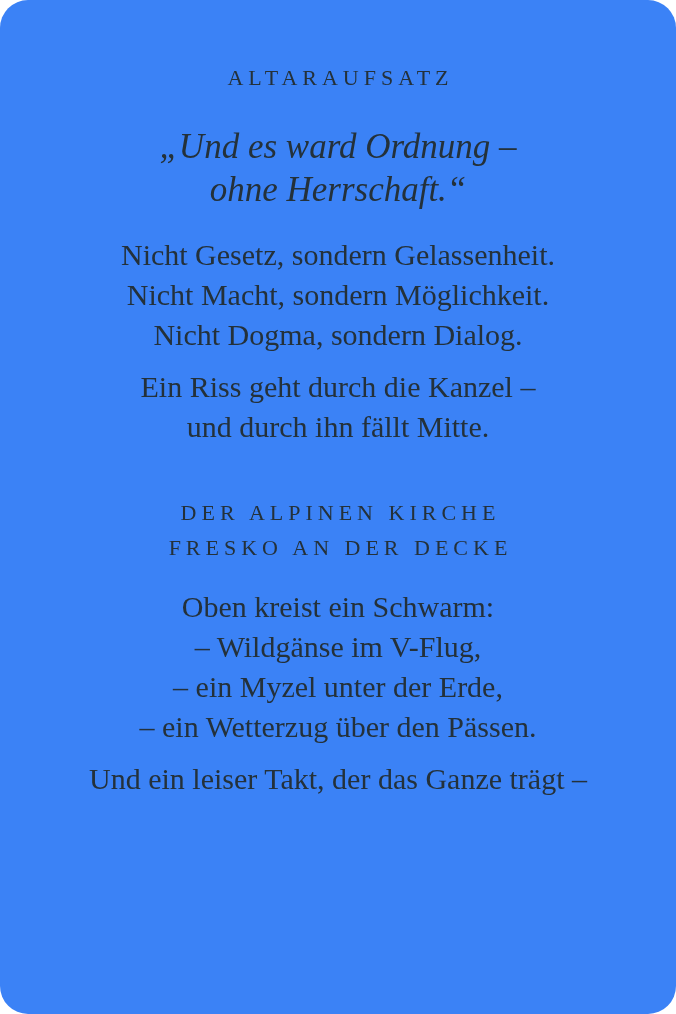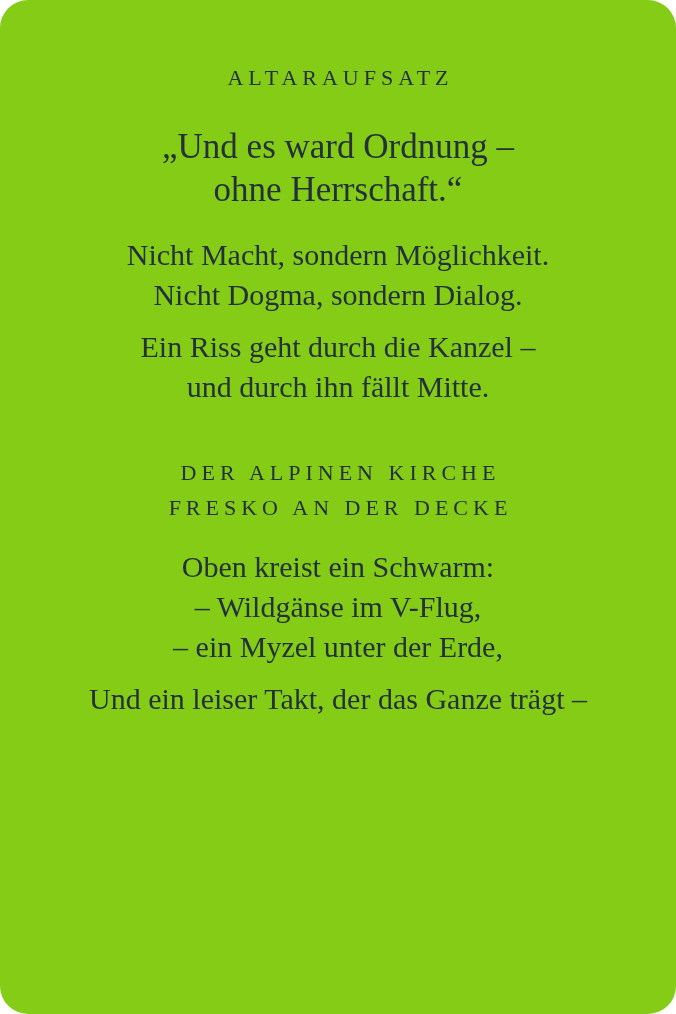--- a/index.html
+++ b/index.html
@@ -5,39 +5,40 @@
   html, body {
     margin: 0;
     padding: 0;
     background: #ffffff;
   }
   .card {
     position: relative;
     width: 676px;
     height: 1014px;
     box-sizing: border-box;
-    background: #84cc16;
+    background: #3b82f6;
     border-radius: 28px;
     padding: 60px 28px 0;
     text-align: center;
     color: #24313a;
     font-family: "Liberation Serif", serif;
     overflow: hidden;
   }
   .heading {
     font-size: 22px;
     font-weight: 400;
     line-height: 35px;
     letter-spacing: 5px;
     text-indent: 5px; 
     margin: 0 0 30px;
   }
   .heading .hline { display: block; }
   .quote {
     font-size: 35px;
+    font-style: italic;
     line-height: 43px;
     margin: 16px 0 24px;
   }
   .stanza {
     font-size: 30px;
     line-height: 40px;
     margin: 0 0 12px;
   }
   .line, .qline { display: block; }
   .section-2 { margin-top: 48px; }
@@ -50,38 +51,40 @@
 
   <div class="section section-1">
     <h2 class="heading">
       <span class="hline">ALTARAUFSATZ</span>
     </h2>
     <p class="quote">
       <span class="qline">„Und es ward Ordnung –</span>
       <span class="qline">ohne Herrschaft.“</span>
     </p>
     <p class="stanza">
+      <span class="line">Nicht Gesetz, sondern Gelassenheit.</span>
       <span class="line">Nicht Macht, sondern Möglichkeit.</span>
       <span class="line">Nicht Dogma, sondern Dialog.</span>
     </p>
     <p class="stanza">
       <span class="line">Ein Riss geht durch die Kanzel –</span>
       <span class="line">und durch ihn fällt Mitte.</span>
     </p>
   </div>
 
   <div class="section section-2">
     <h2 class="heading">
       <span class="hline">DER ALPINEN KIRCHE</span>
       <span class="hline">FRESKO AN DER DECKE</span>
     </h2>
     <p class="stanza">
       <span class="line">Oben kreist ein Schwarm:</span>
       <span class="line">– Wildgänse im V-Flug,</span>
       <span class="line">– ein Myzel unter der Erde,</span>
+      <span class="line">– ein Wetterzug über den Pässen.</span>
     </p>
     <p class="stanza">
     </p>
     <p class="stanza">
       <span class="line">Und ein leiser Takt, der das Ganze trägt –</span>
     </p>
   </div>
 
 </div>
 

